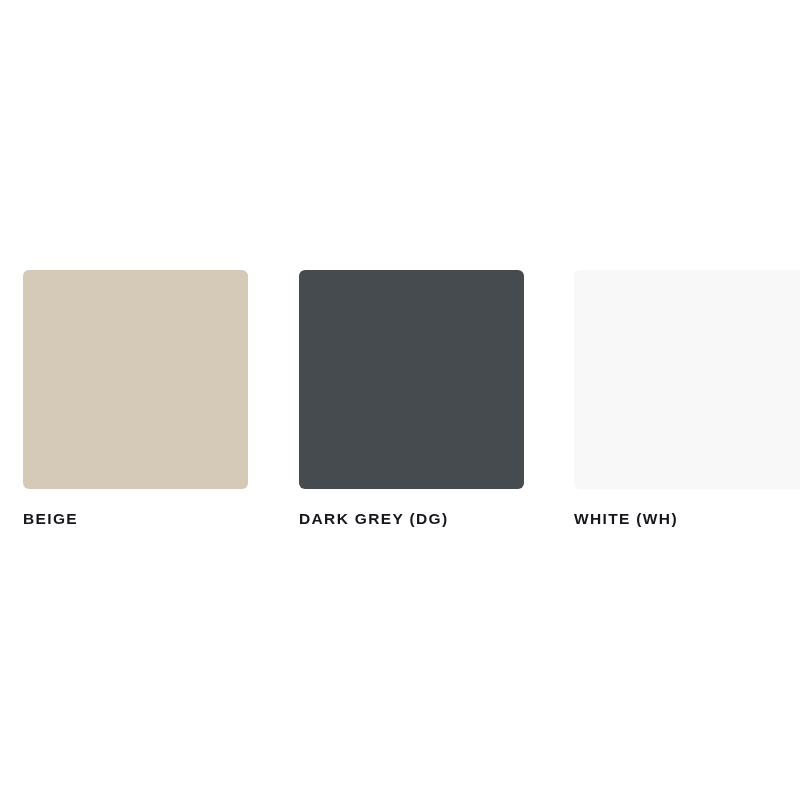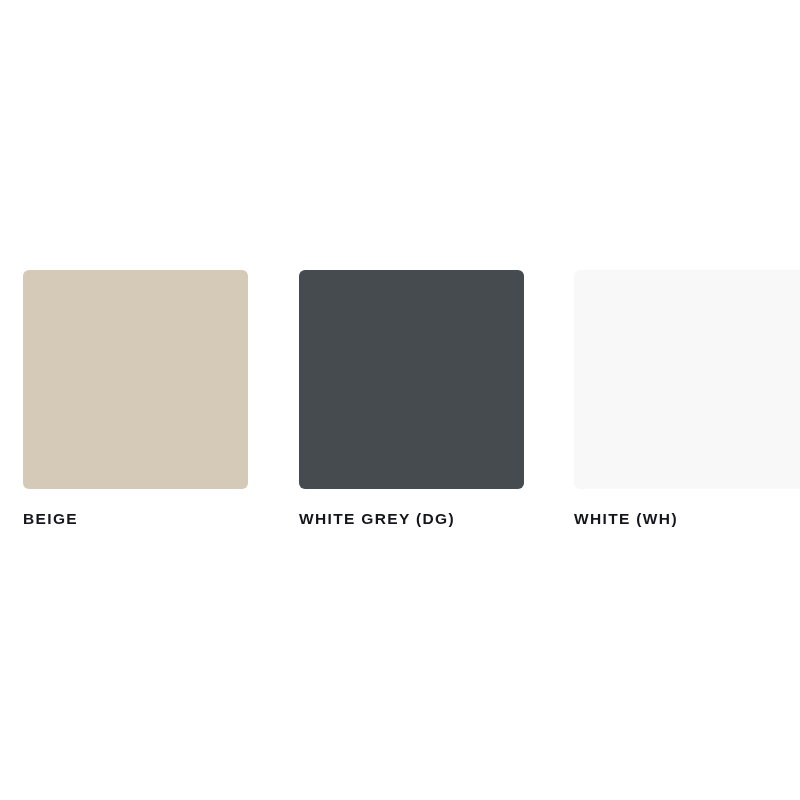--- a/index.html
+++ b/index.html
@@ -62,21 +62,21 @@
 
 <div id="swatch-gallery">
 
   <div class="swatch-item" id="swatch-item-0">
     <span class="swatch-chip" style="background-color: rgb(213, 201, 184);"></span>
     <span class="swatch-label" style="color: rgb(21, 22, 28);">BEIGE</span>
   </div>
 
   <div class="swatch-item" id="swatch-item-1">
     <span class="swatch-chip" style="background-color: rgb(69, 75, 78);"></span>
-    <span class="swatch-label" style="color: rgb(21, 22, 28);">WHITE GREY (DG)</span>
+    <span class="swatch-label" style="color: rgb(21, 22, 28);">DARK GREY (DG)</span>
   </div>
 
   <div class="swatch-item" id="swatch-item-2">
     <span class="swatch-chip" style="background-color: rgb(248, 248, 248);"></span>
     <span class="swatch-label" style="color: rgb(21, 22, 28);">WHITE (WH)</span>
   </div>
 
 </div>
 
 </body></html>

